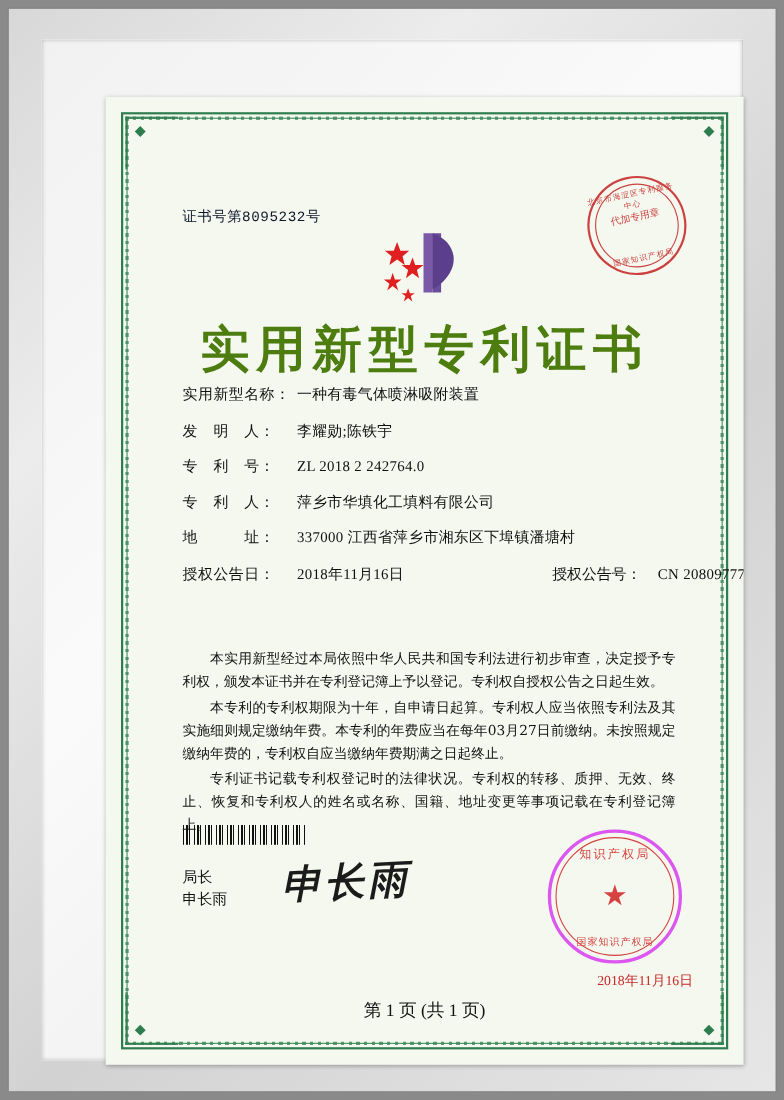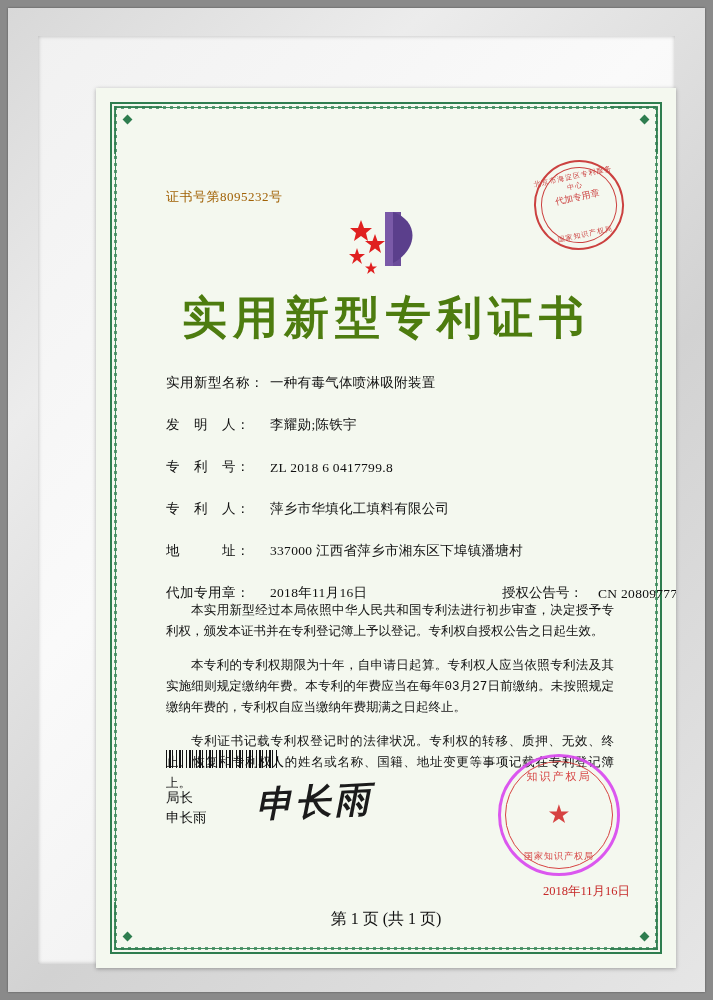--- a/index.html
+++ b/index.html
@@ -85,23 +85,23 @@
   }
   .corner-dot.tl { left: 28px; top: 28px; }
   .corner-dot.tr { right: 28px; top: 28px; }
   .corner-dot.bl { left: 28px; bottom: 28px; }
   .corner-dot.br { right: 28px; bottom: 28px; }
 
   .cert-no {
     position: absolute;
     left: 70px; top: 100px;
     font-size: 13px;
-    color: #a16207;
+    color: #0f172a;
     letter-spacing: .5px;
-    font-family: Liberation Serif, serif;
+    font-family: Liberation Mono, monospace;
   }
   
   .seal-top {
     position: absolute;
     right: 52px; top: 72px;
     width: 86px; height: 86px;
     border: 2.5px solid #c62828;
     border-radius: 50%;
     color: #c62828;
     transform: rotate(-12deg);
@@ -154,22 +154,21 @@
   .fields {
     position: absolute;
     left: 70px; top: 262px;
     right: 60px;
     font-size: 13.5px;
     color: #111;
   }
   .field-row {
     margin-bottom: 14.5px;
     display: flex;
-    align-items: flex-end;
-    margin-top: 24px;
+    align-items: center;
   }
   .field-label {
     width: 104px;
     flex: 0 0 104px;
     letter-spacing: .5px;
   }
   .field-value {
     flex: 1;
     letter-spacing: .3px;
   }
@@ -184,21 +183,21 @@
   .body-text {
     position: absolute;
     left: 70px; right: 62px;
     top: 500px;
     font-size: 12.5px;
     line-height: 21px;
     color: #111;
     text-align: justify;
     font-family: "DejaVu Serif", serif;
   }
-  .body-text p { margin: 13px 0 2px 0; text-indent: 2em; font-family: Liberation Mono, monospace; }
+  .body-text p { margin: 0 0 2px 0; text-indent: 2em; }
   .barcode {
     position: absolute;
     left: 70px; top: 662px;
     width: 112px; height: 18px;
     background-image: repeating-linear-gradient(90deg,
       #111 0 1px, transparent 1px 3px, #111 3px 5px, transparent 5px 6px,
       #111 6px 7px, transparent 7px 10px);
   }
   .director-block {
     position: absolute;
@@ -314,32 +313,32 @@
           <div class="field-row">
             <span class="field-label">实用新型名称：</span>
             <span class="field-value">一种有毒气体喷淋吸附装置</span>
           </div>
           <div class="field-row">
             <span class="field-label">发　明　人：</span>
             <span class="field-value">李耀勋;陈铁宇</span>
           </div>
           <div class="field-row">
             <span class="field-label">专　利　号：</span>
-            <span class="field-value">ZL 2018 6 0417799.8</span>
+            <span class="field-value">ZL 2018 2 242764.0</span>
           </div>
           <div class="field-row">
             <span class="field-label">专　利　人：</span>
             <span class="field-value">萍乡市华填化工填料有限公司</span>
           </div>
           <div class="field-row">
             <span class="field-label">地　　　址：</span>
             <span class="field-value">337000 江西省萍乡市湘东区下埠镇潘塘村</span>
           </div>
           <div class="field-row split">
-            <span class="field-label">代加专用章：</span>
+            <span class="field-label">授权公告日：</span>
             <span class="field-value">2018年11月16日</span>
             <span class="field-label2">授权公告号：</span>
             <span class="field-value">CN 208097774 U</span>
           </div>
         </div>
 
         <div class="body-text">
           <p>本实用新型经过本局依照中华人民共和国专利法进行初步审查，决定授予专利权，颁发本证书并在专利登记簿上予以登记。专利权自授权公告之日起生效。</p>
           <p>本专利的专利权期限为十年，自申请日起算。专利权人应当依照专利法及其实施细则规定缴纳年费。本专利的年费应当在每年03月27日前缴纳。未按照规定缴纳年费的，专利权自应当缴纳年费期满之日起终止。</p>
           <p>专利证书记载专利权登记时的法律状况。专利权的转移、质押、无效、终止、恢复和专利权人的姓名或名称、国籍、地址变更等事项记载在专利登记簿上。</p>

